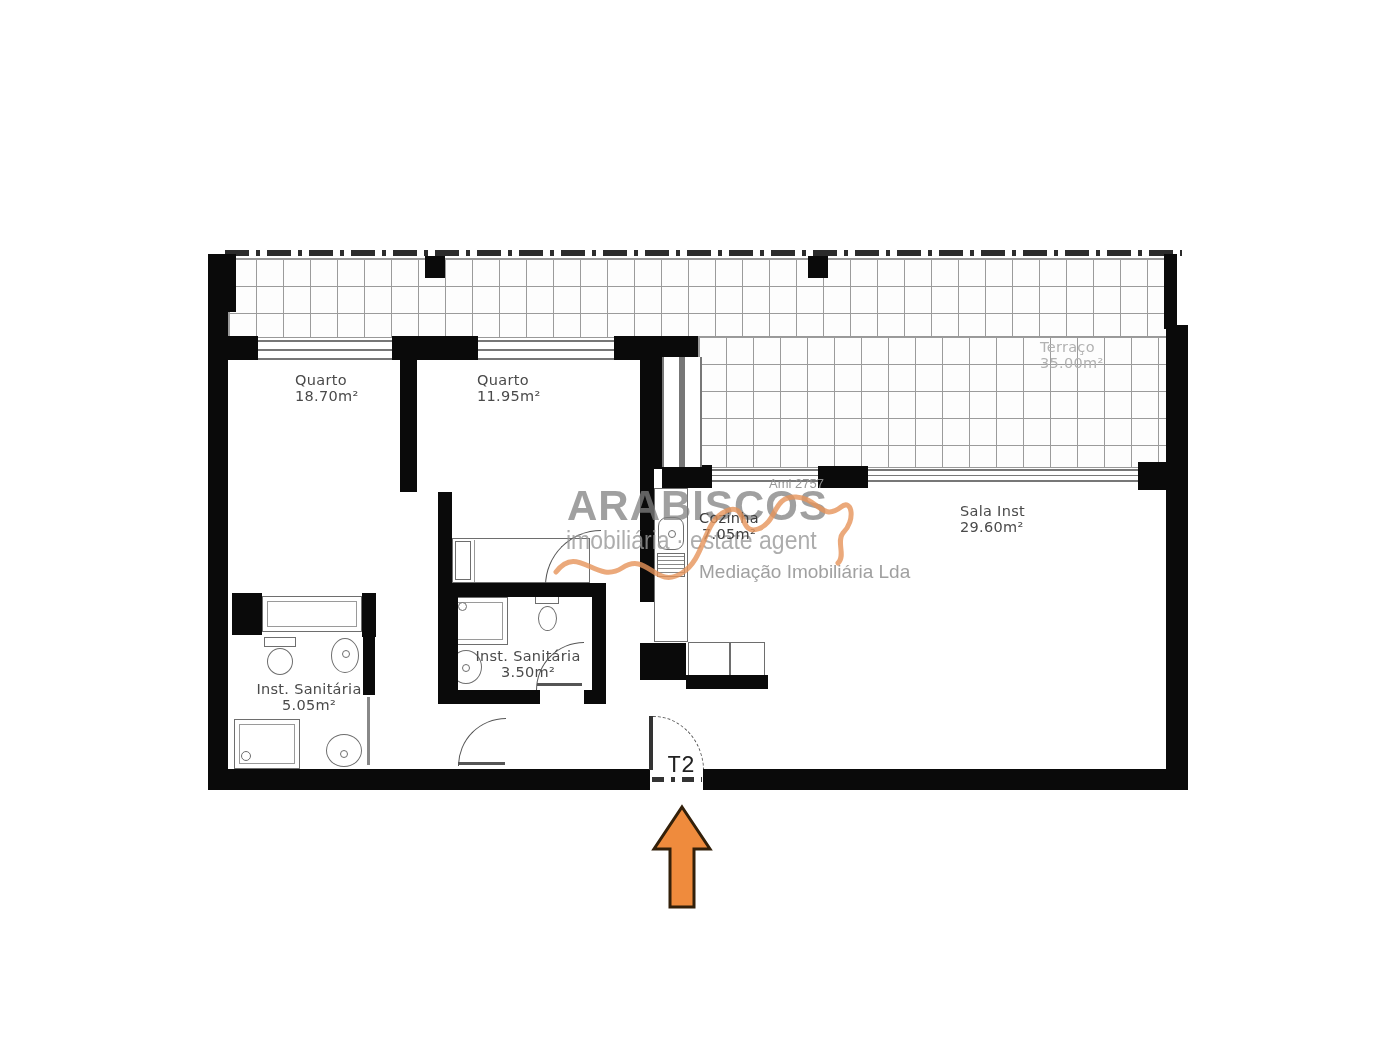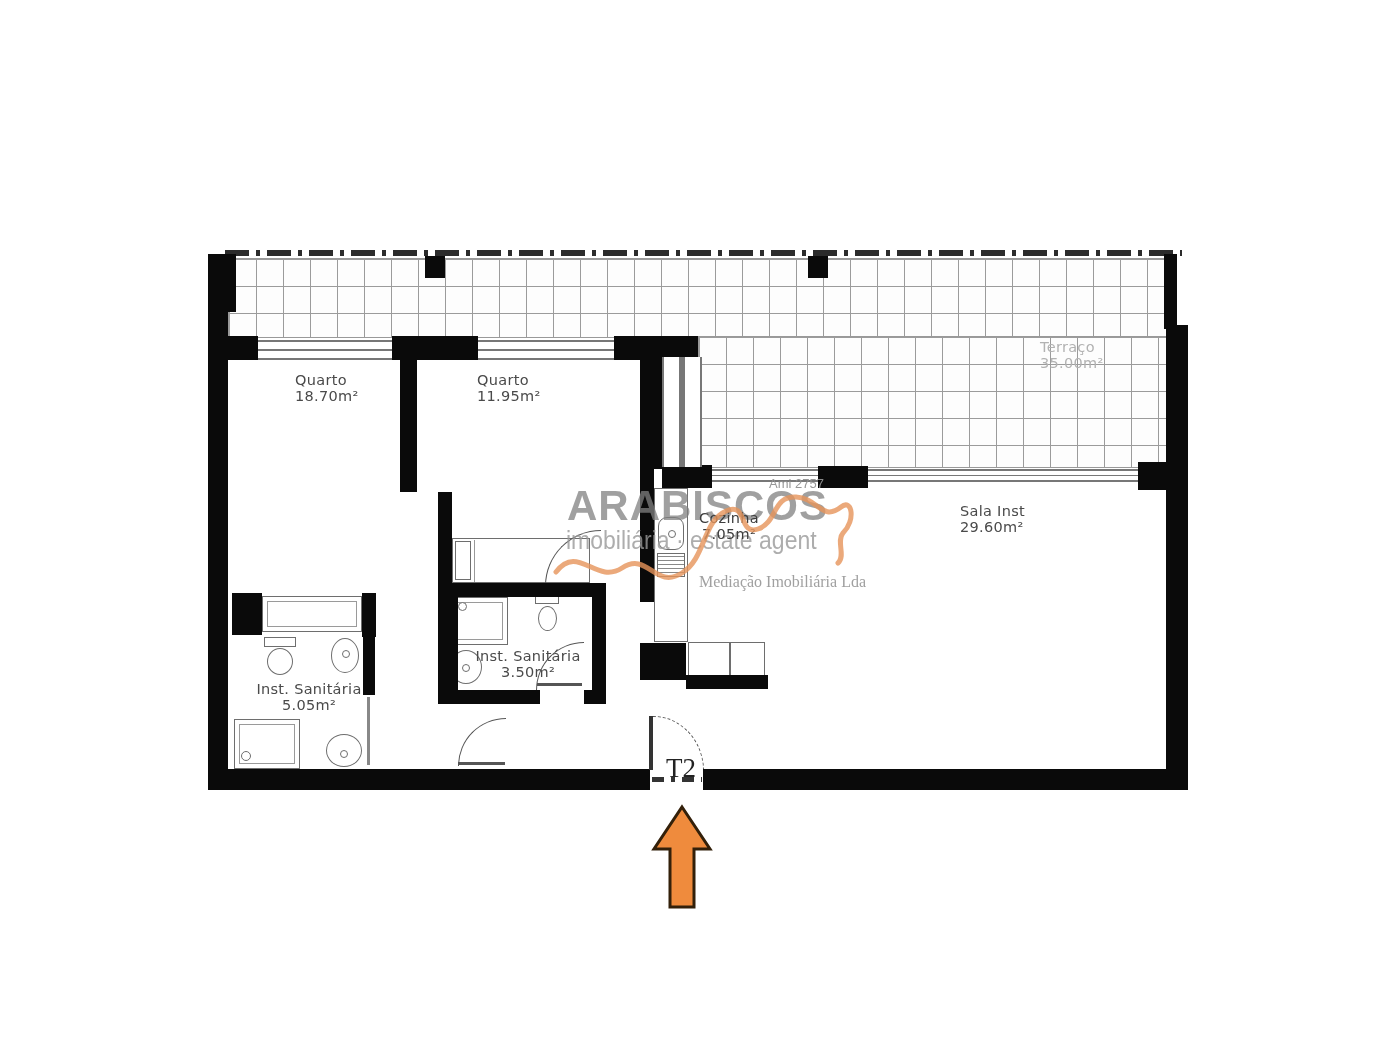--- a/index.html
+++ b/index.html
@@ -27,30 +27,30 @@
   .arc.trd{border-top:1.6px dashed #555;border-right:1.6px dashed #555;border-top-right-radius:100% 100%;}
   .hatch{background-image:repeating-linear-gradient(0deg,transparent 0 3px,#888 3px 4px);}
   .burner{position:absolute;width:11px;height:11px;border:1.5px solid #6e6e6e;border-radius:50%;background:#fff;}
   .lbl{position:absolute;font-size:14.5px;line-height:1.12;letter-spacing:.3px;color:var(--label,#4a4a4a);
        white-space:nowrap;z-index:6;}
   .lbl .area{display:block;}
   .lbl.center{transform:translateX(-50%);text-align:center;}
   .lbl.faint{color:var(--label-faint,#b5b5b5);}
   .threshold{position:absolute;height:5px;z-index:4;
        background-image:repeating-linear-gradient(90deg,#333 0 12px,transparent 12px 19px,#333 19px 23px,transparent 23px 30px);}
-  #t2{position:absolute;left:681px;top:753px;transform:translateX(-50%);font-size:27px;color:#222;z-index:6;
-      font-family:Liberation Serif, serif;}
+  #t2{position:absolute;left:681px;top:753px;transform:translateX(-50%);font-size:23px;color:#222;z-index:6;
+      font-family:Liberation Mono, monospace;}
   #wm-ami{position:absolute;left:769px;top:476px;font-size:13px;color:rgba(145,145,145,.95);z-index:5;
       font-family:"Liberation Sans",sans-serif;}
   #wm-brand{position:absolute;left:567px;top:482px;font-size:42px;font-weight:bold;letter-spacing:1px;z-index:5;
       color:rgba(128,128,128,.75);font-family:"Liberation Sans",sans-serif;}
   #wm-tagline{position:absolute;left:566px;top:526px;font-size:25px;color:rgba(152,152,152,.8);z-index:5;
       font-family:"Liberation Sans",sans-serif;transform:scaleX(.92);transform-origin:left;white-space:nowrap;}
-  #wm-sub{position:absolute;left:699px;top:573px;font-size:16px;color:rgba(150,150,150,.9);z-index:5;
-      font-family:Liberation Serif, serif;}
+  #wm-sub{position:absolute;left:699px;top:561px;font-size:19px;color:rgba(150,150,150,.9);z-index:5;
+      font-family:Liberation Sans, sans-serif;}
   #squiggle,#arrow{position:absolute;z-index:6;}
 </style>
 </head>
 <body>
 
 <div id="canvas">
 
   <div class="tile" style="left:228px;top:258px;width:938px;height:78px;"></div>
   <div class="tile" style="left:698px;top:336px;width:467px;height:130px;"></div>
 

